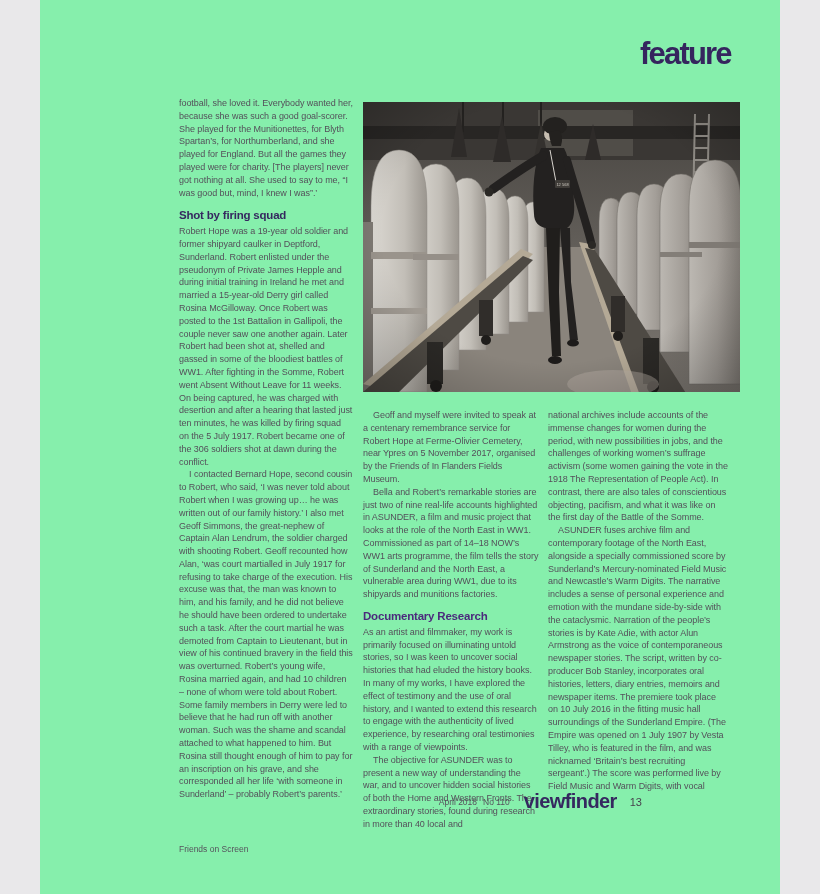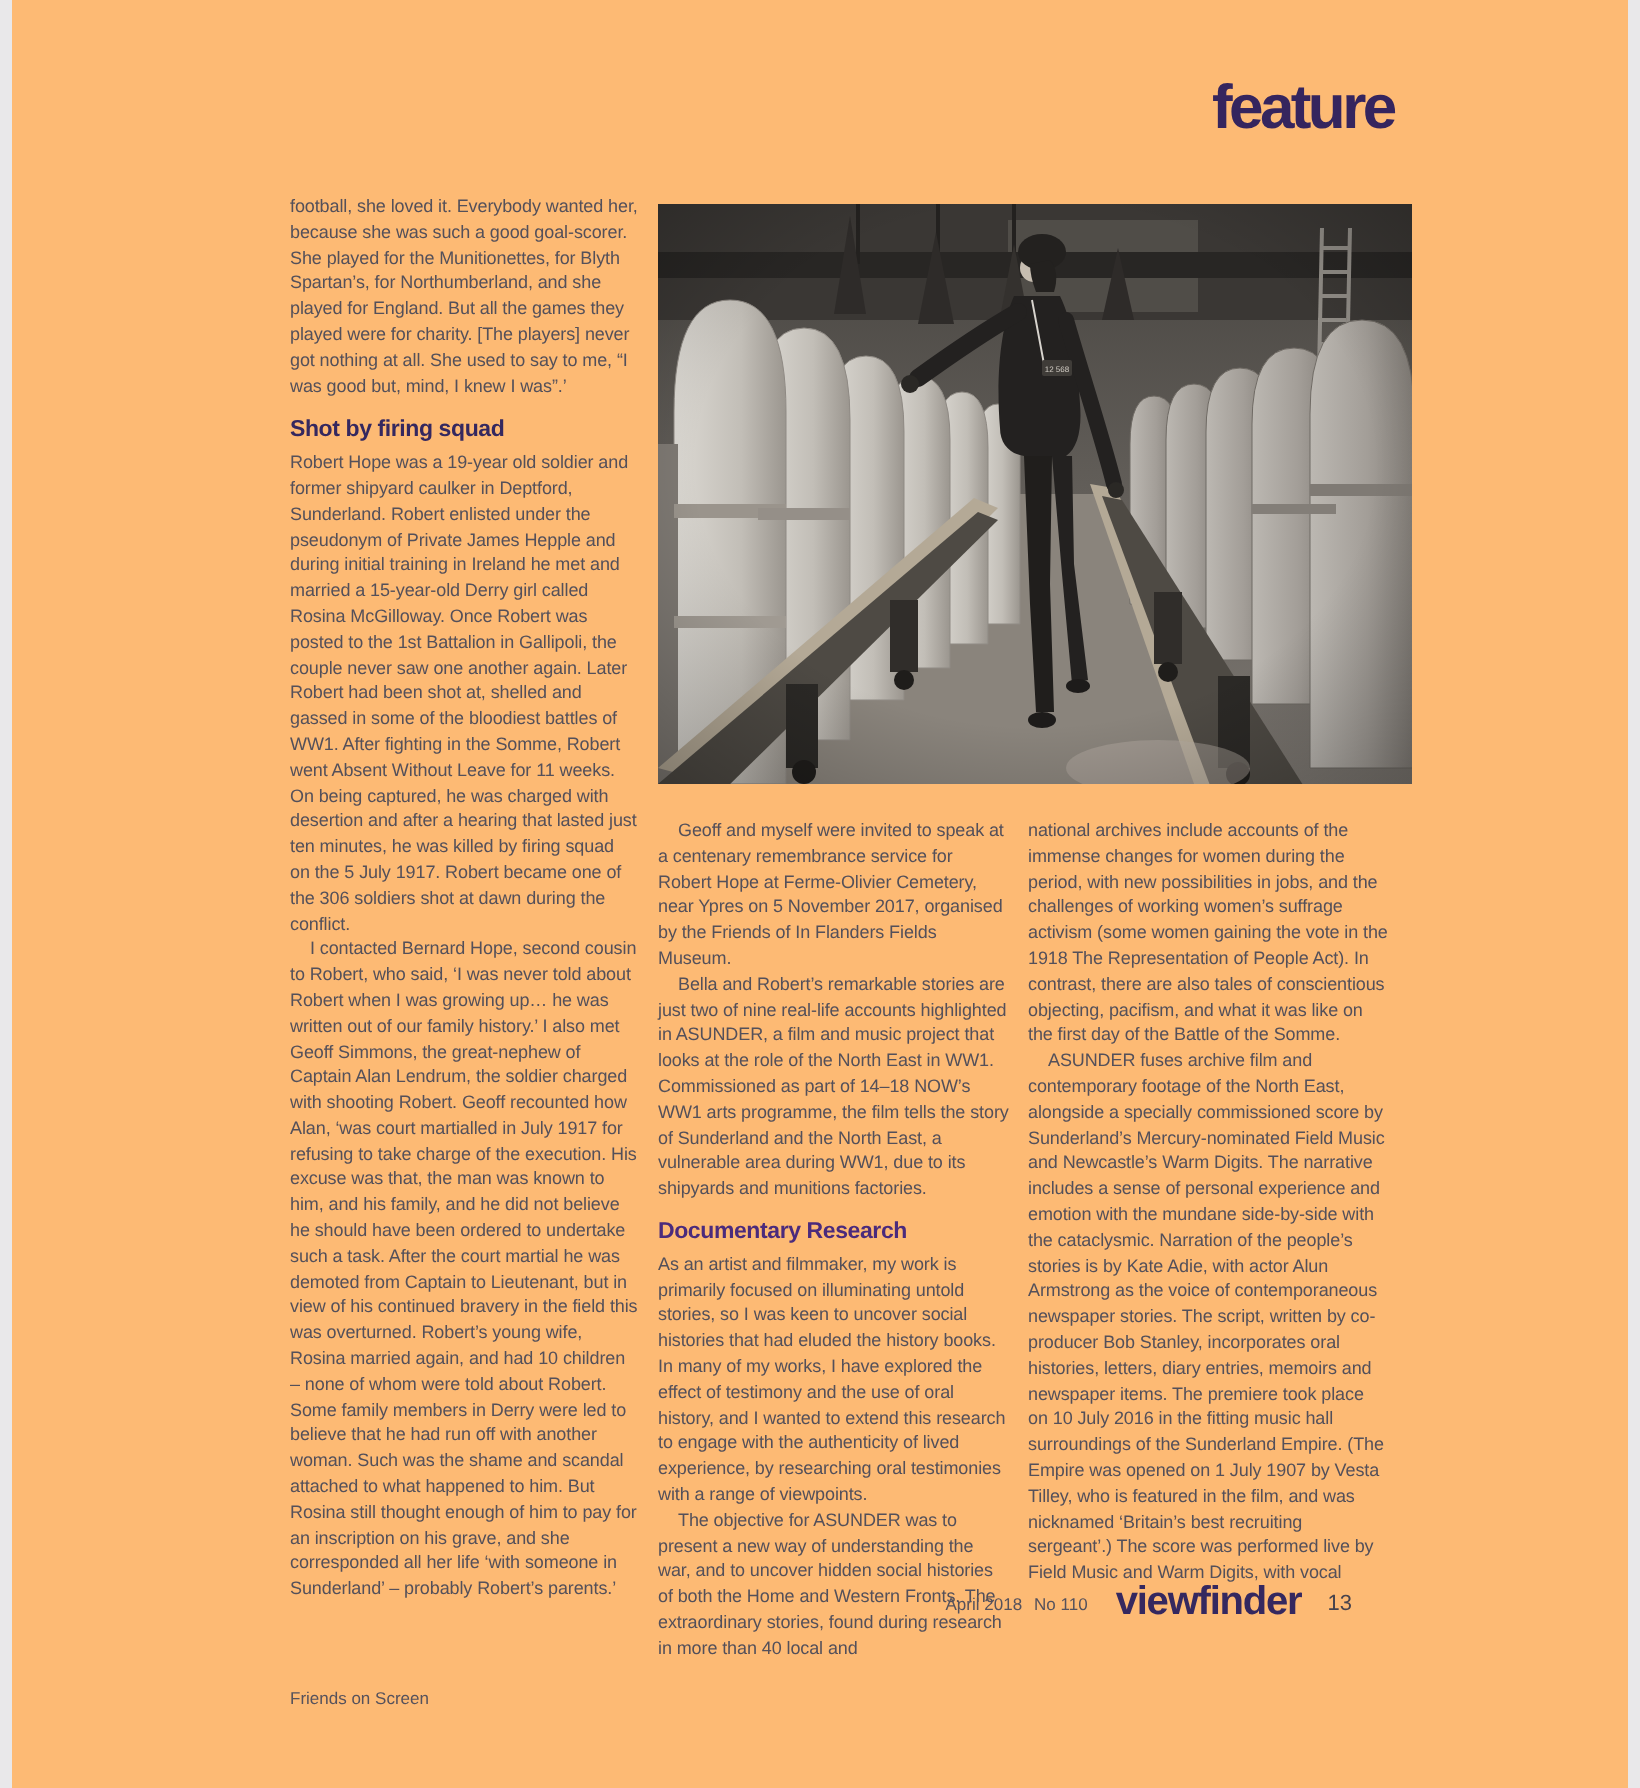--- a/index.html
+++ b/index.html
@@ -1,17 +1,17 @@
 <!DOCTYPE html>
 <html><head>
 <meta charset="utf-8">
 <style>
   html,body{margin:0;padding:0;background:#e9e8ea;}
   .page{
-    position:relative;width:808px;height:894px;background:#fdba74;
+    position:relative;width:740px;height:894px;background:#86efac;
     font-family:"Liberation Sans",sans-serif;color:#54505a;overflow:hidden;margin:0 auto;
   }
   .feature-label{
     position:absolute;top:36px;left:600px;width:100px;
     font-size:31px;font-weight:bold;letter-spacing:-1.8px;color:#35255e;
   }
   .col{position:absolute;font-size:9px;line-height:12.8px;letter-spacing:-0.05px;text-align:left;}
   .col p{margin:0;}
   .col p.indent{text-indent:10px;}
   .col1{left:139px;top:97px;width:174px;}

